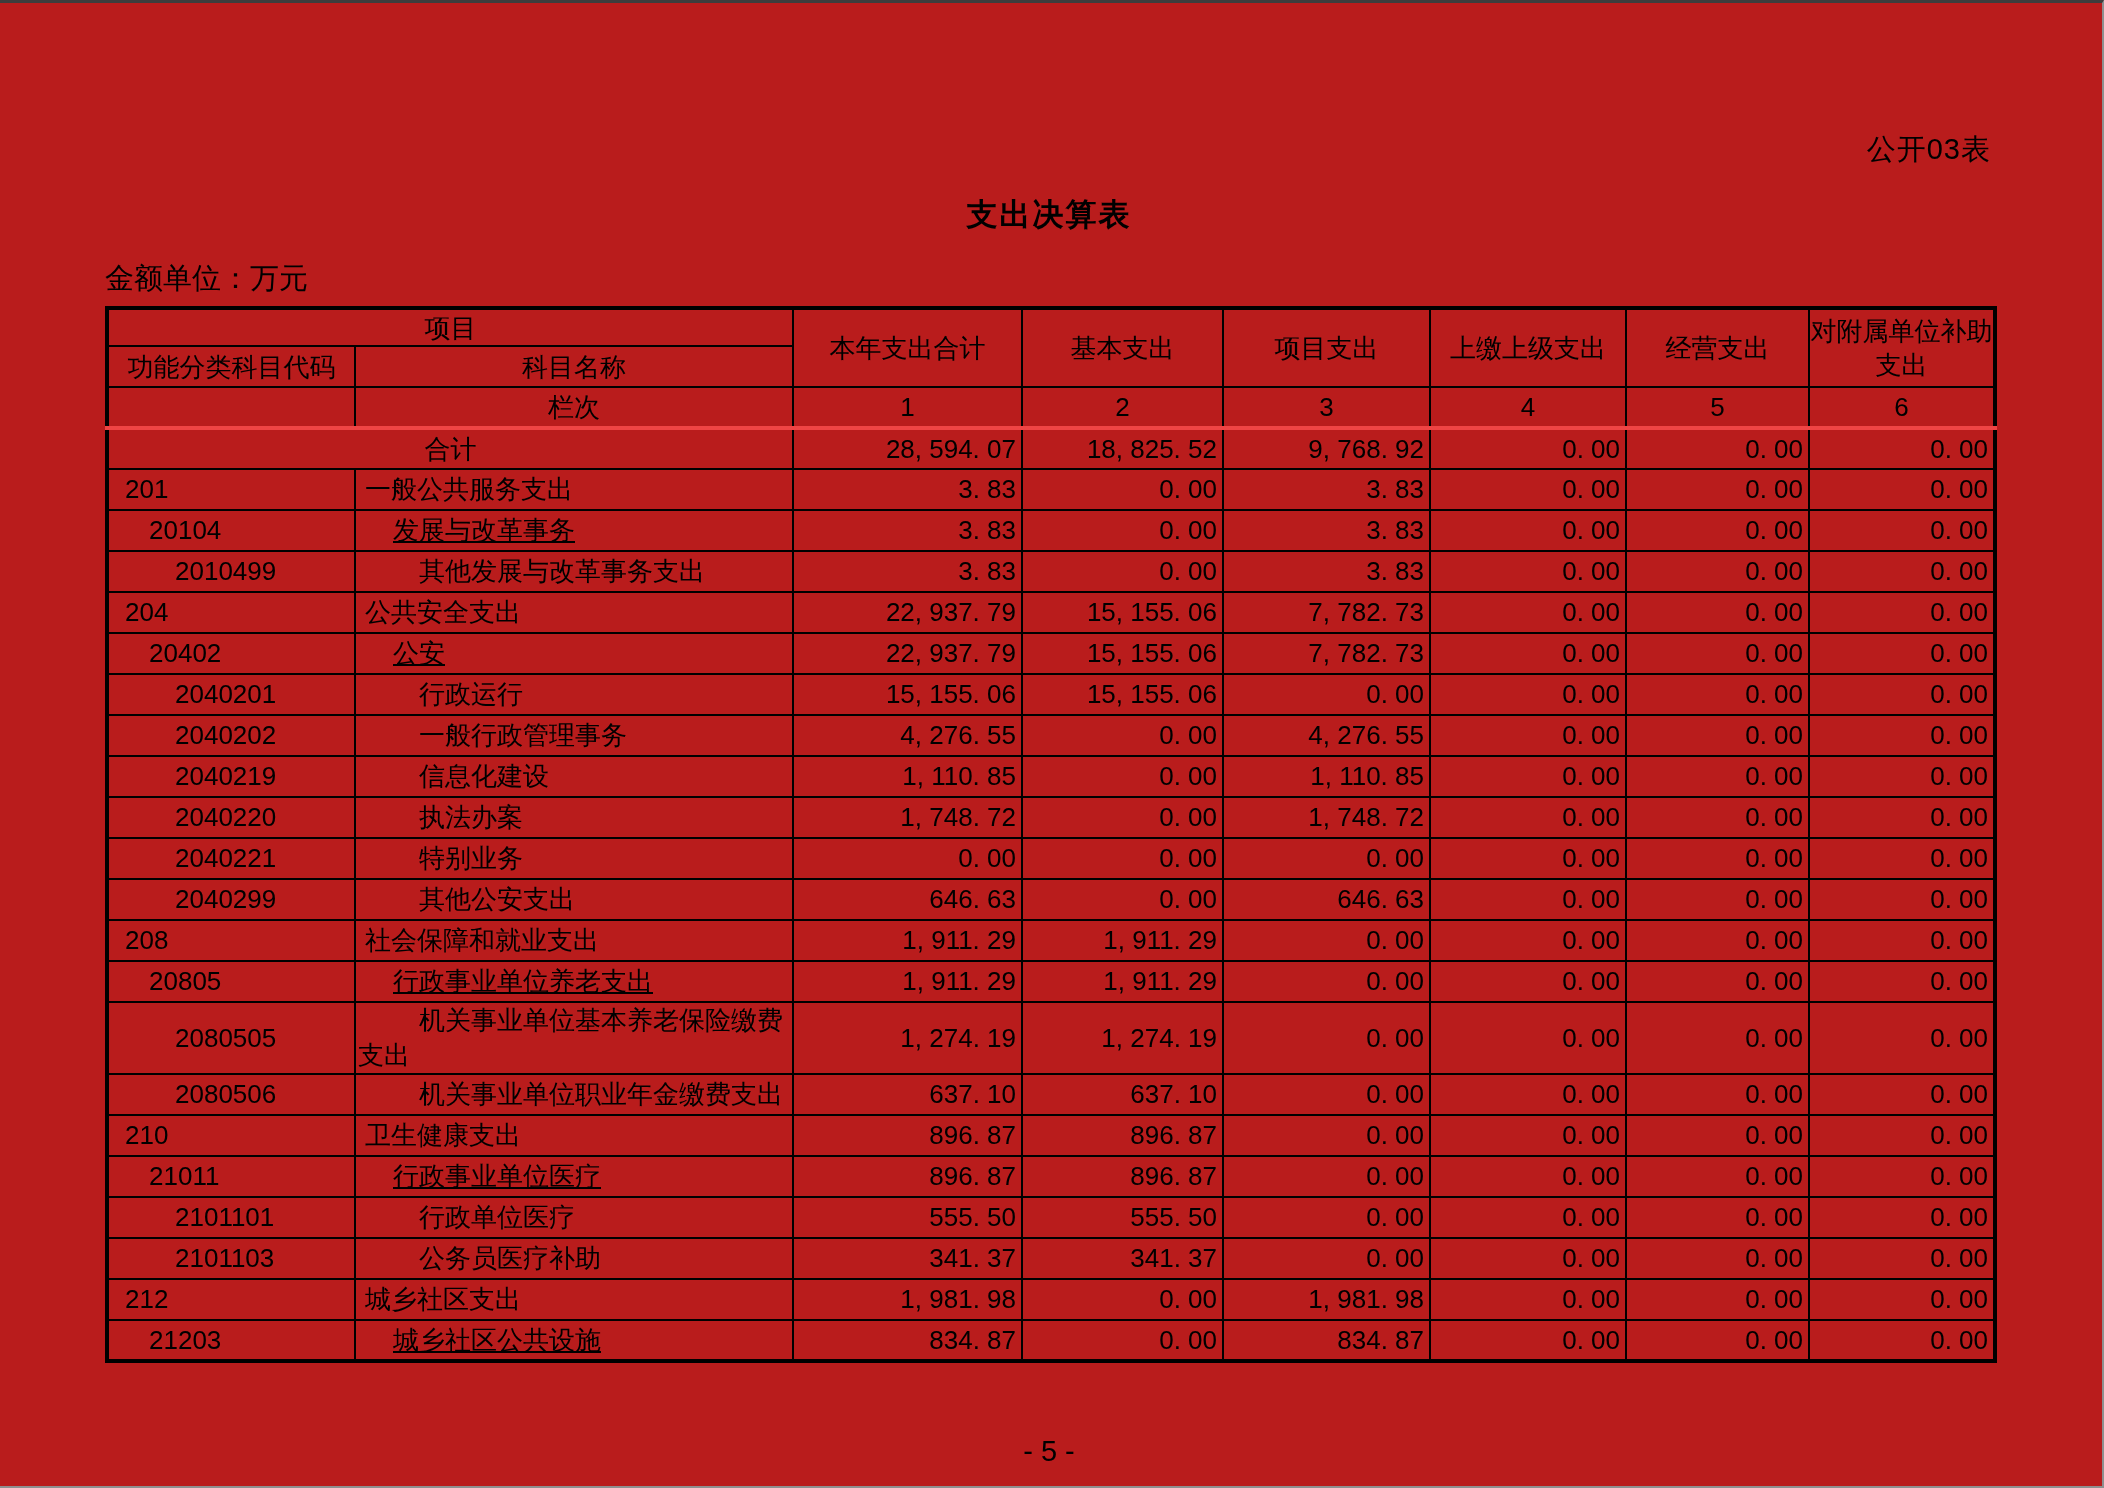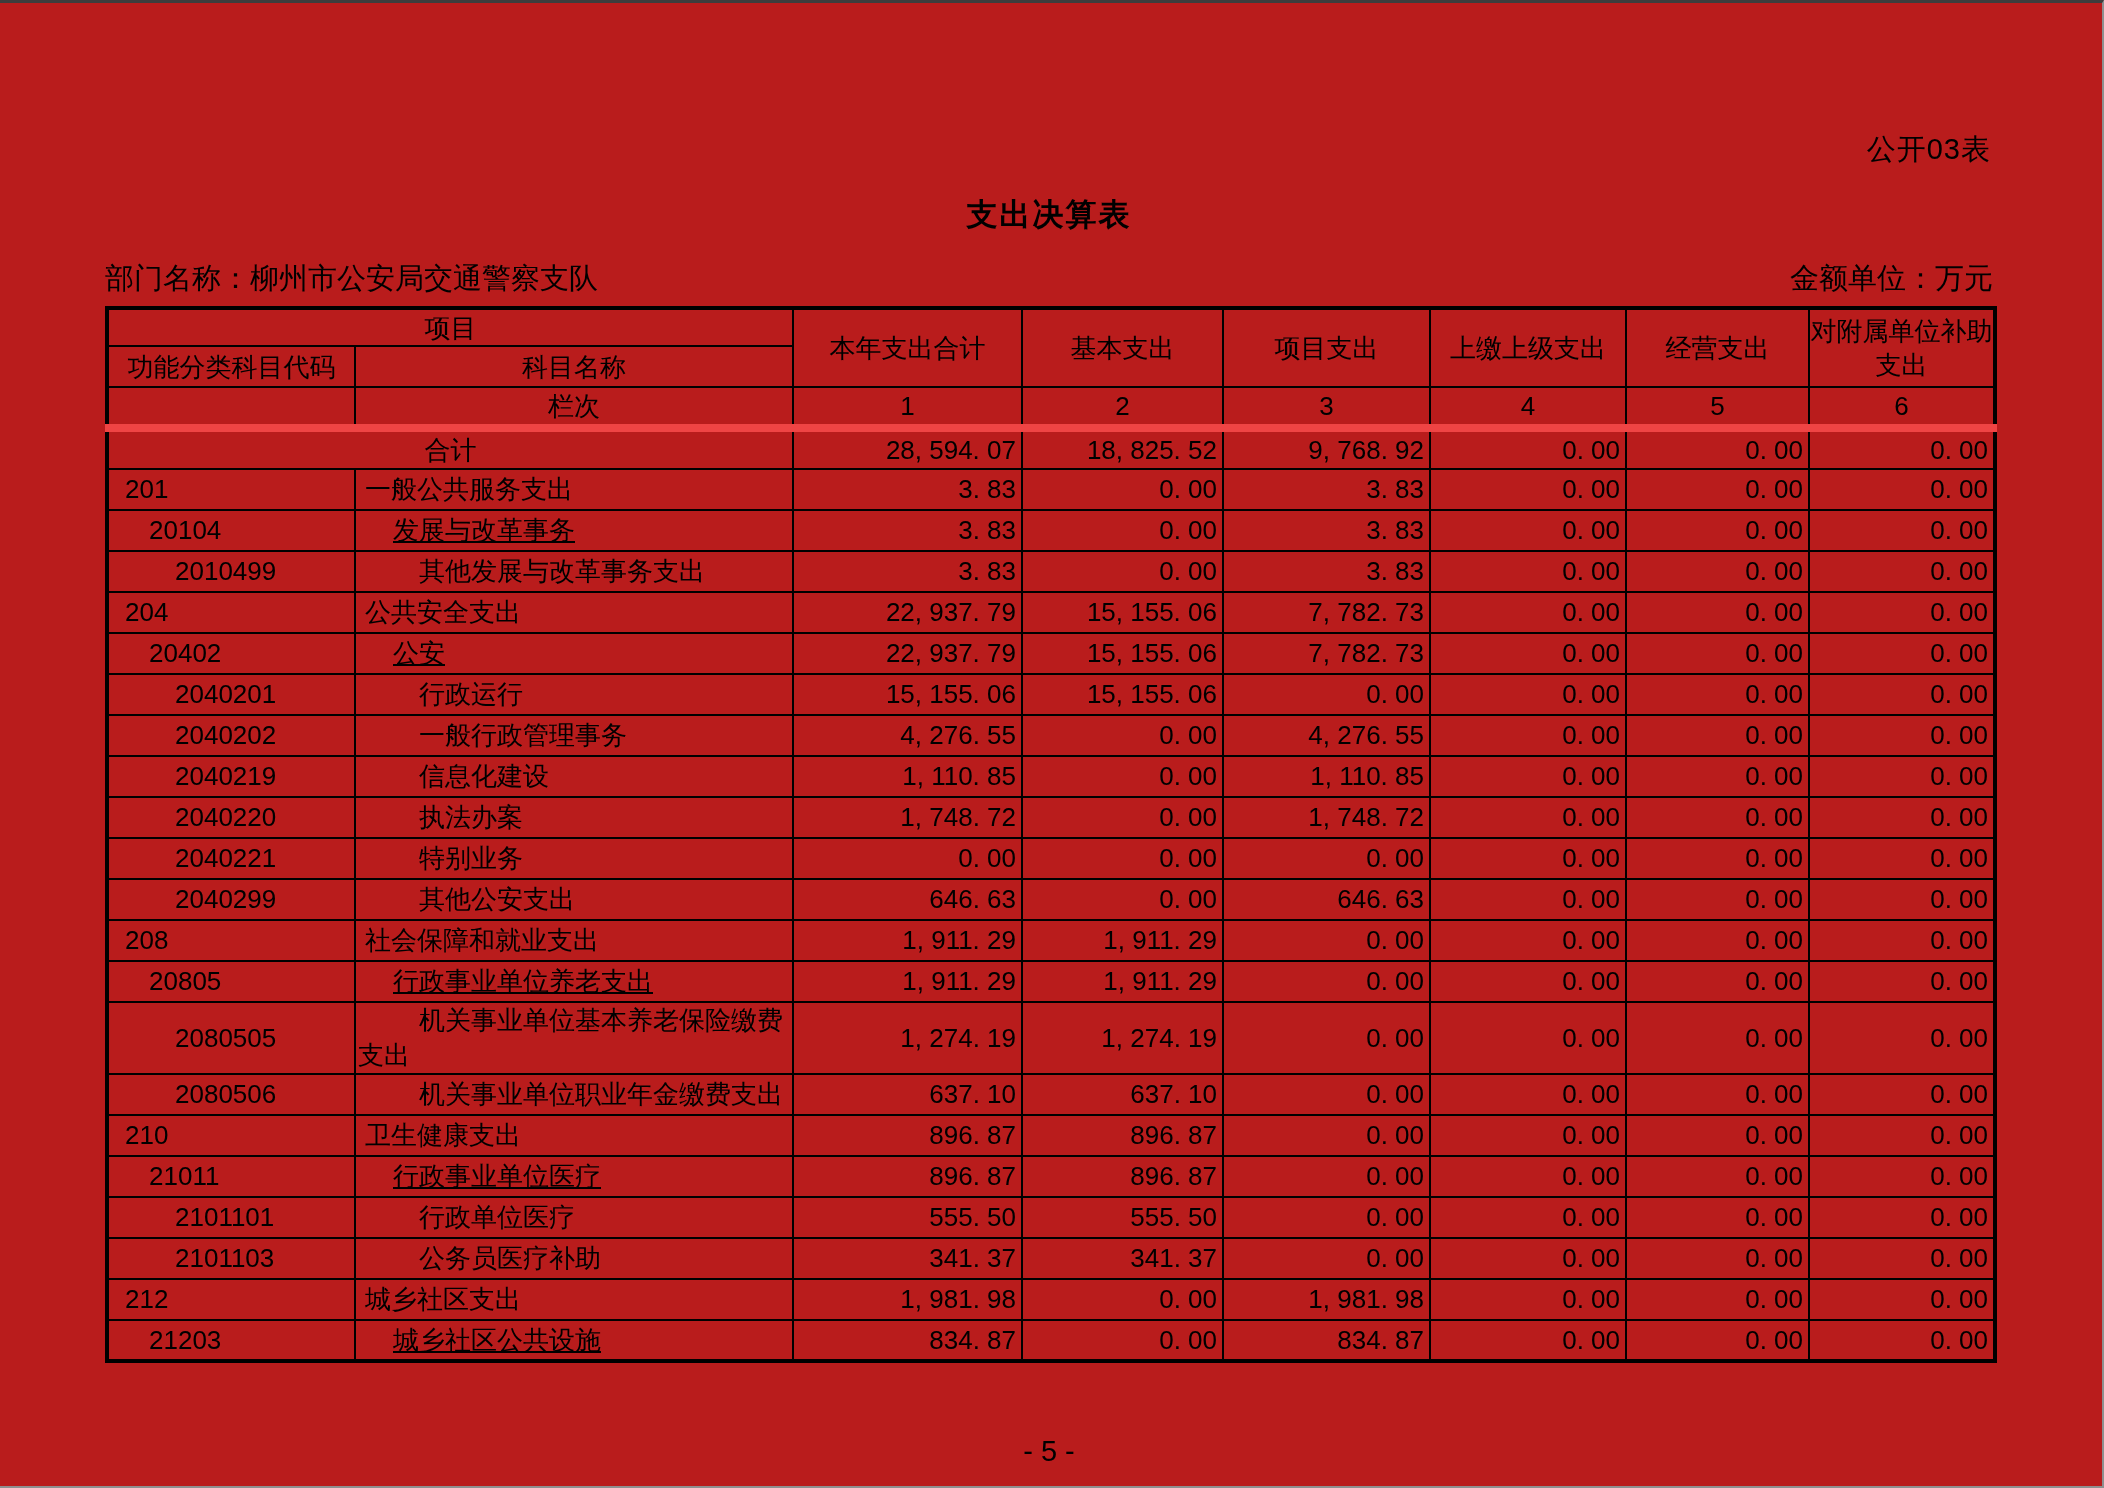--- a/index.html
+++ b/index.html
@@ -32,33 +32,32 @@
   td.center { text-align:center; }
   td.num { text-align:right; padding-right:5px; white-space:nowrap; }
   td.code { text-align:left; white-space:nowrap; }
   td.code.lvl1 { text-indent:16px; }
   td.code.lvl2 { text-indent:40px;margin-top:36px; }
   td.code.lvl3 { text-indent:66px; }
   td.name { text-align:left; padding:0 2px; line-height:35px; }
   td.name.lvl1 { text-indent:7px; }
   td.name.lvl2 { text-indent:35px;text-decoration:underline; }
   td.name.lvl3 { text-indent:61px; }
-  tr.grand-total td { border-top:8px solid #ef4444; }
+  tr.grand-total td { border-top:4px solid #ef4444; }
 </style>
 </head>
 <body>
 
 <div class="page">
 
   <div class="form-label">公开03表</div>
 
   <div class="doc-title">支出决算表</div>
 
   <div class="meta-row">
-    <span>部门名称：柳州市公安局交通警察支队</span>
     <span>金额单位：万元</span>
   </div>
 
   <table class="report">
     <colgroup>
       <col style="width:248px">
         <col style="width:438px">
         <col style="width:229px">
       <col style="width:201px">
         <col style="width:207px">

